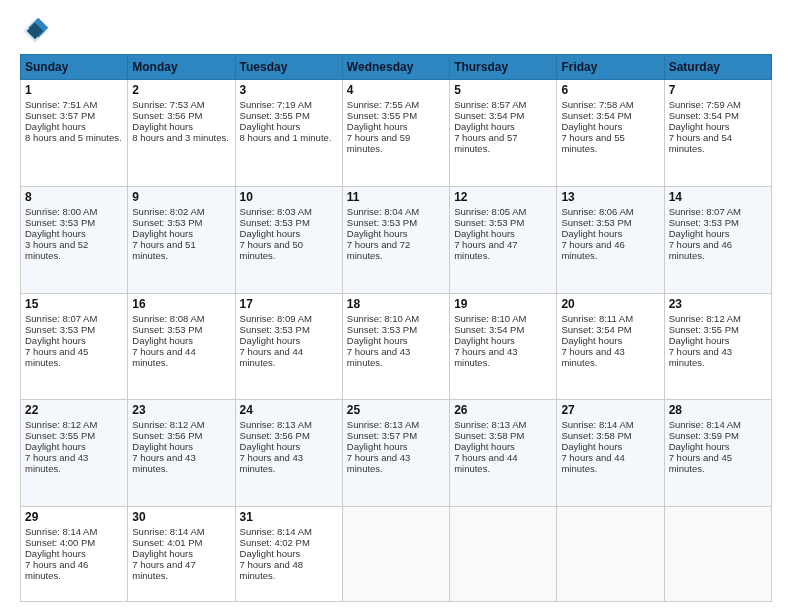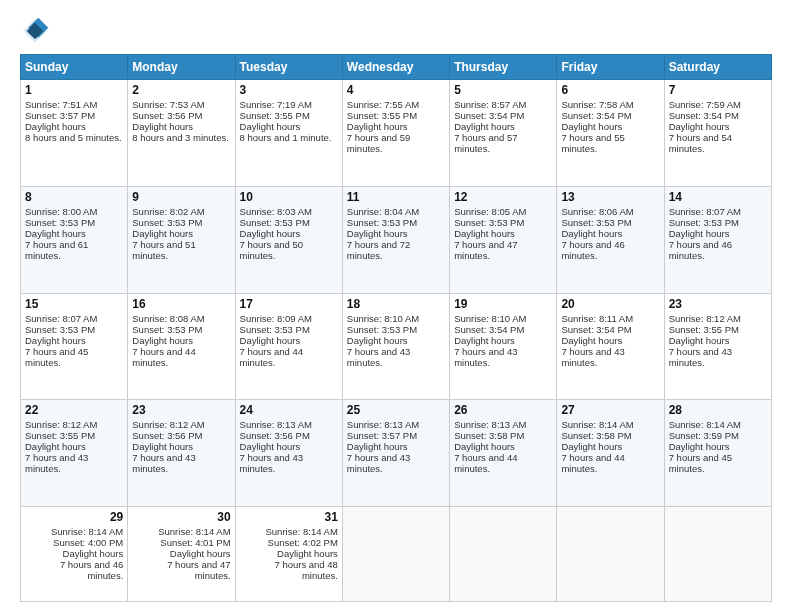--- a/index.html
+++ b/index.html
@@ -52,21 +52,21 @@
       color: #555;
     }
     .calendar {
       flex: 1;
       border-collapse: collapse;
       width: 100%;
       table-layout: fixed;
     }
     .calendar th {
       background: #2e86c1;
-      color: #ffffff;
+      color: #0f172a;
       font-size: 12px;
       font-weight: bold;
       padding: 5px 4px;
       text-align: left;
       border: 1px solid #2476a8;
     }
     .calendar td {
       border: 1px solid #ccc;
       vertical-align: top;
       padding: 3px 4px;
@@ -83,21 +83,20 @@
       font-weight: bold;
       color: #111;
       display: block;
       margin-bottom: 2px;
     }
     .empty {
       background: #f9f9f9 !important;
     }
     .last-row td {
       height: 70px;
-      text-align: right;
     }
   </style>
 </head>
 <body>
 
 <div class="page">
   <div class="header">
     <div class="logo">
       <svg class="logo-icon" viewBox="0 0 36 36">
         <polygon points="18,4 32,18 18,32 4,18" fill="#2e86c1" opacity="0.2"></polygon>
@@ -178,21 +177,21 @@
         <span>Daylight hours</span><br>
         <span>7 hours and 54 minutes.</span>
       </td>
         </tr>
         <tr>
           <td>
         <span class="day-num">8</span>
         <span>Sunrise: 8:00 AM</span><br>
         <span>Sunset: 3:53 PM</span><br>
         <span>Daylight hours</span><br>
-        <span>7 hours and 61 minutes.</span>
+        <span>3 hours and 52 minutes.</span>
       </td>
           <td>
         <span class="day-num">9</span>
         <span>Sunrise: 8:02 AM</span><br>
         <span>Sunset: 3:53 PM</span><br>
         <span>Daylight hours</span><br>
         <span>7 hours and 51 minutes.</span>
       </td>
           <td>
         <span class="day-num">10</span>

